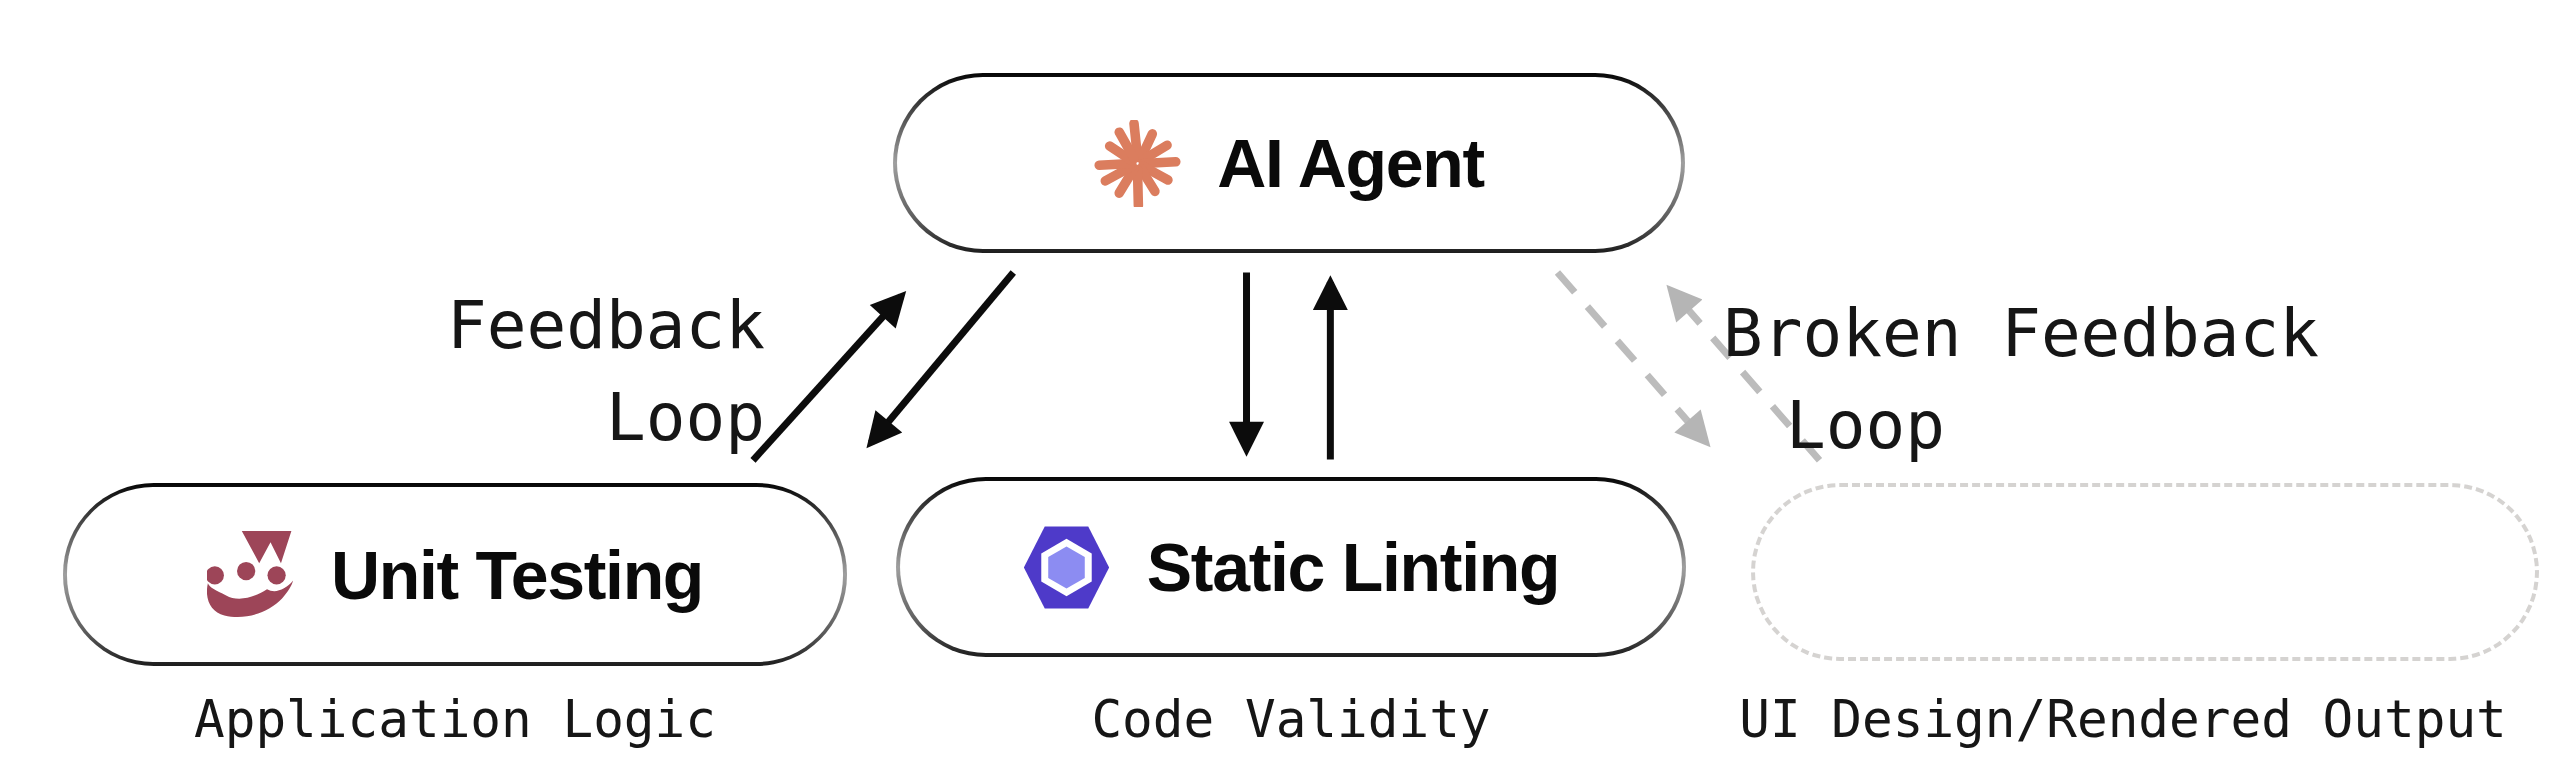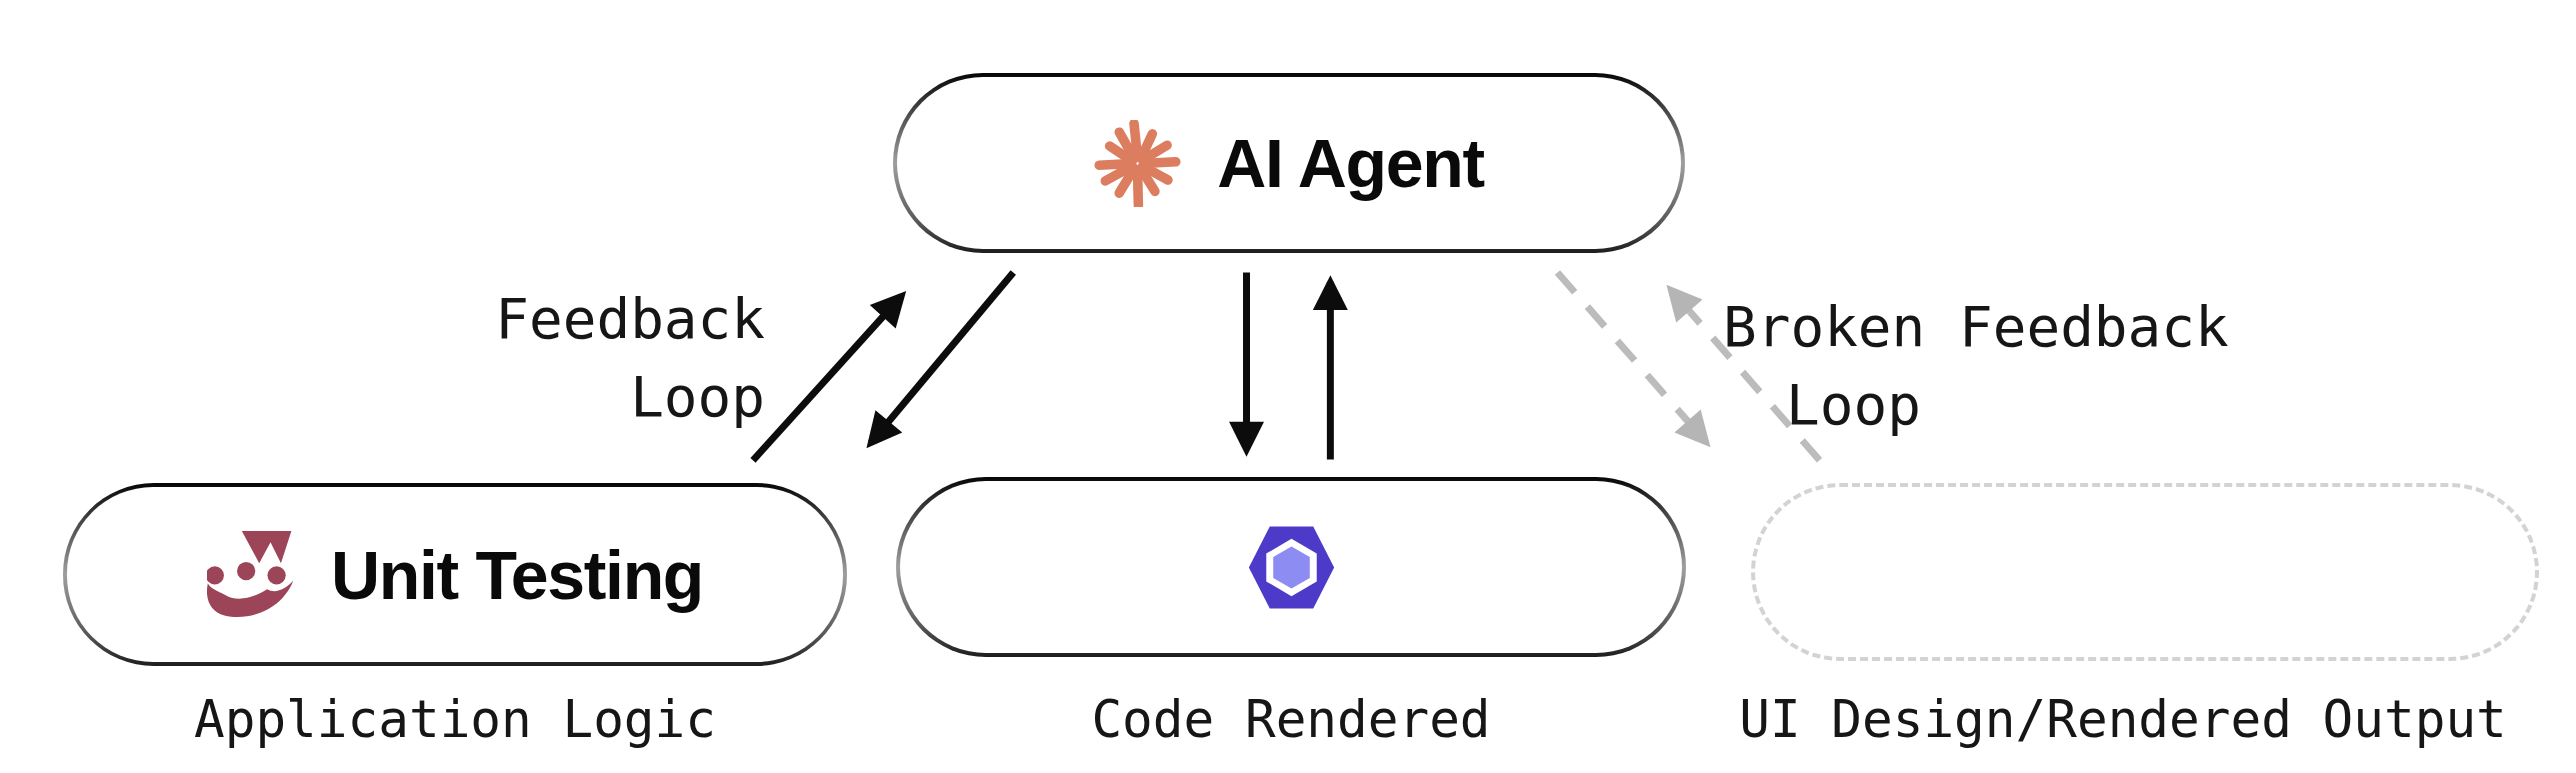--- a/index.html
+++ b/index.html
@@ -47,21 +47,21 @@
     width:1136px;
     text-align:center;
     font-family:"DejaVu Sans Mono", monospace;
     font-size:51px;
     color:#161616;
     white-space:nowrap;
   }
   .edge-label{
     position:absolute;
     font-family:"DejaVu Sans Mono", monospace;
-    font-size:56px;
+    font-size:66px;
     line-height:1.4;
     color:#161616;
     white-space:nowrap;
   }
   .edge-label.right{text-align:right;}
   .edge-label .indent{padding-left:63px;}
   
   #edges{position:absolute;left:0;top:0;}
 </style>
 </head>
@@ -123,27 +123,28 @@
     </div>
   </div>
 
   <div class="node" style="left:896px;top:477px;width:790px;height:180px;">
     <div class="node-inner">
       <svg class="node-icon" width="87" height="87" viewBox="0 0 100 100">
         <polygon points="25,3 75,3 99,50 75,97 25,97 1,50" fill="#4E3AC9"></polygon>
         <polygon points="50,17 79,34 79,66 50,83 21,66 21,34" fill="#ffffff"></polygon>
         <polygon points="50,26 71,38 71,62 50,74 29,62 29,38" fill="#8C8CF2"></polygon>
       </svg>
+      <span class="node-title">Static Linting</span>
     </div>
   </div>
 
   <div class="ghost-node" style="left:1751px;top:483px;width:788px;height:178px;"></div>
 
   <div class="caption" style="left:-113px;top:690px;">Application Logic</div>
-  <div class="caption" style="left:723px;top:690px;">Code Rendered</div>
+  <div class="caption" style="left:723px;top:690px;">Code Validity</div>
   <div class="caption" style="left:1555px;top:690px;">UI Design/Rendered Output</div>
 
   <div class="edge-label right" style="right:1811px;top:280px;">
     <div>Feedback</div>
     <div>Loop</div>
   </div>
   <div class="edge-label" style="left:1723px;top:288px;">
     <div>Broken Feedback</div>
     <div class="indent">Loop</div>
   </div>

